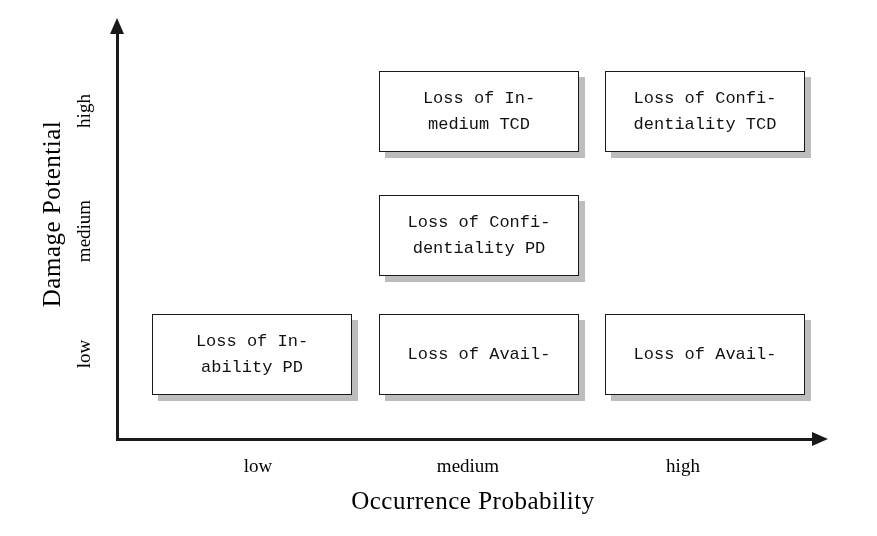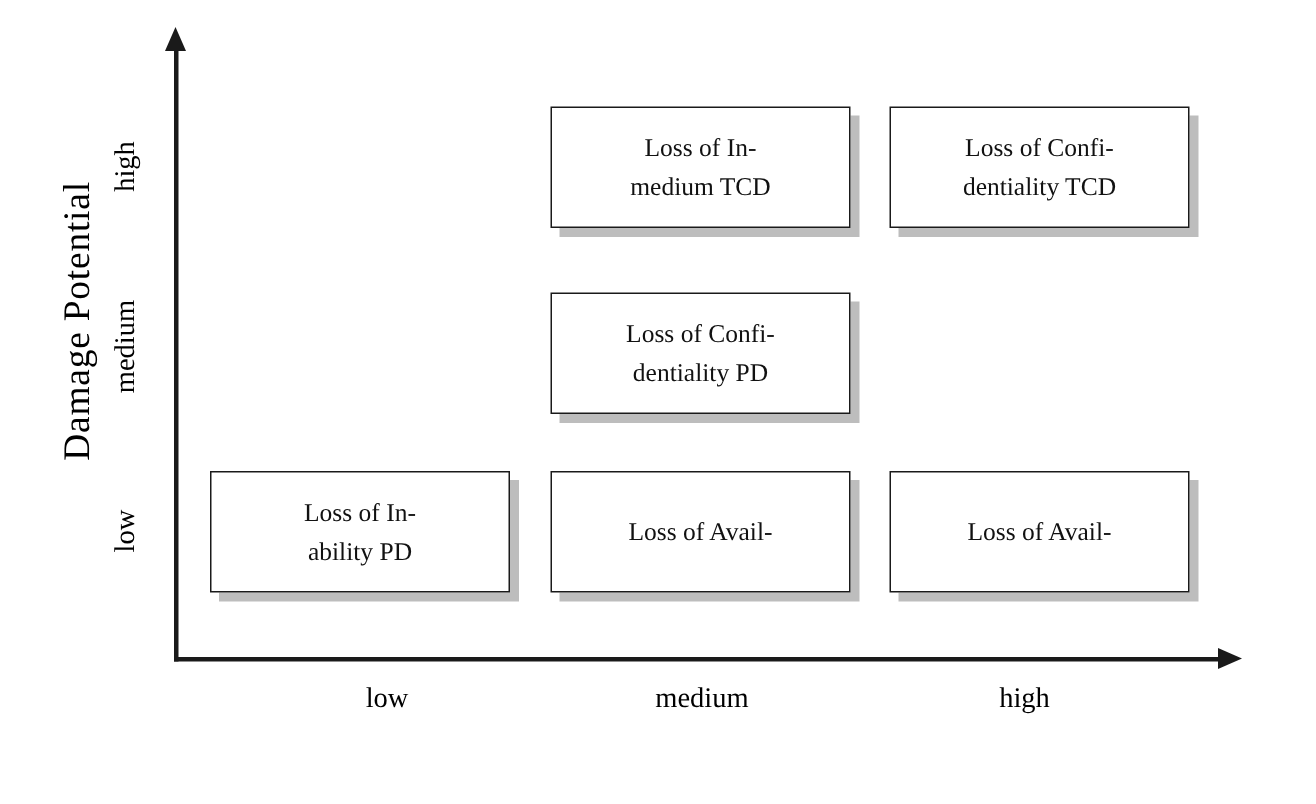--- a/index.html
+++ b/index.html
@@ -112,25 +112,26 @@
     box-sizing: border-box;
     width: 200px;
     height: 81px;
     background: #ffffff;
     border: 1.5px solid #1a1a1a;
     box-shadow: 6px 6px 0 0 #bdbdbd;
     display: flex;
     flex-direction: column;
     align-items: center;
     justify-content: center;
-    font-family: Liberation Serif, serif;
+    font-family: Liberation Mono, monospace;
     font-size: 17px;
     line-height: 1.48;
     color: #111111;
     text-align: center;
+    margin-left: 12px;
   }
   .cell .ln { display: block; white-space: nowrap; }
 
   
   .col-low    { left: 140px; }
   .col-medium { left: 367px; }
   .col-high   { left: 593px; }
   .row-high   { top: 71px; }
   .row-medium { top: 195px; }
   .row-low    { top: 314px; }
@@ -139,20 +140,21 @@
 <body>
 
 <div id="canvas">
 
   <div class="axis-line-v"></div>
   <div class="arrow-up"></div>
   <div class="axis-line-h"></div>
   <div class="arrow-right"></div>
 
   <div class="axis-title-y">Damage Potential</div>
+  <div class="axis-title-x">Occurrence Probability</div>
 
   <div class="tick-y high">high</div>
   <div class="tick-y medium">medium</div>
   <div class="tick-y low">low</div>
 
   <div class="tick-x low">low</div>
   <div class="tick-x medium">medium</div>
   <div class="tick-x high">high</div>
 
   <div class="cell col-medium row-high">

